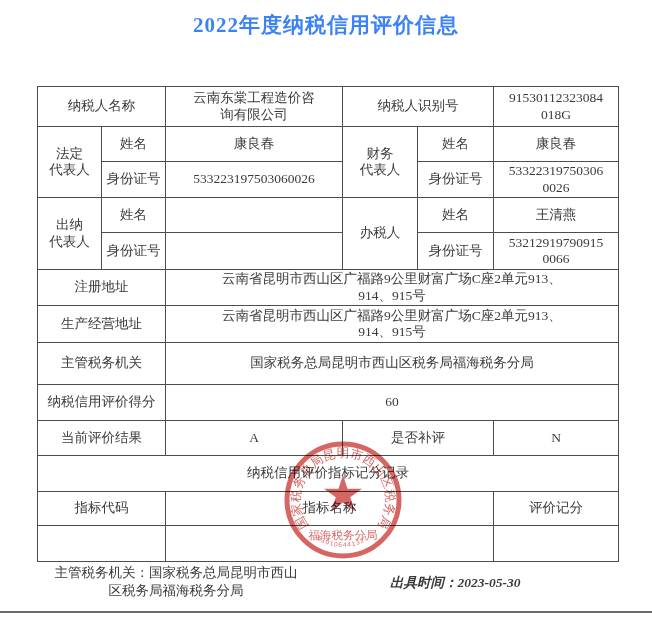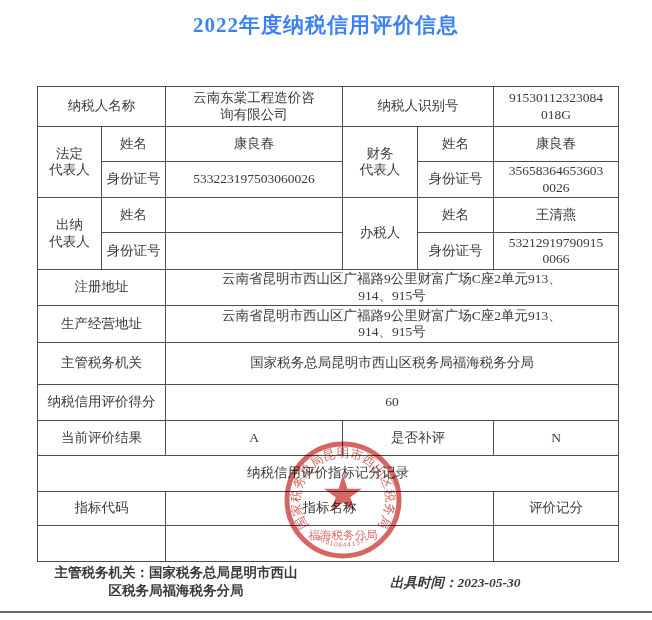--- a/index.html
+++ b/index.html
@@ -18,21 +18,21 @@
   }
   table.doc td{
     border:1.5px solid #4d4d4d;
     text-align:center;vertical-align:middle;
     font-size:13.5px;line-height:1.22;
     padding:1px 2px;color:#3a3a3a;
     white-space:pre-line;overflow:hidden;
   }
   .footer-left{
     position:absolute;left:40px;top:564px;width:272px;
-    text-align:center;font-size:13.5px;font-weight:700;color:#3a3a3a;
+    text-align:center;font-size:13.5px;font-weight:400;color:#3a3a3a;
     white-space:pre-line;line-height:1.3;
   }
   .footer-right{
     position:absolute;left:390px;top:574px;
     font-size:13.5px;font-weight:600;color:#3a3a3a;font-style:italic;
   }
   .bottom-line{
     position:absolute;left:0;top:611px;width:652px;height:2px;background:#6a6a6a;
   }
   .stamp{
@@ -70,21 +70,21 @@
     <td>康良春</td>
     <td rowspan="2">财务
 代表人</td>
     <td>姓名</td>
     <td>康良春</td>
   </tr>
   <tr style="height:36px">
     <td>身份证号</td>
     <td>533223197503060026</td>
     <td>身份证号</td>
-    <td>35658364653603
+    <td>53322319750306
 0026</td>
   </tr>
   <tr style="height:35px">
     <td rowspan="2">出纳
 代表人</td>
     <td>姓名</td>
     <td></td>
     <td rowspan="2">办税人</td>
     <td>姓名</td>
     <td>王清燕</td>

